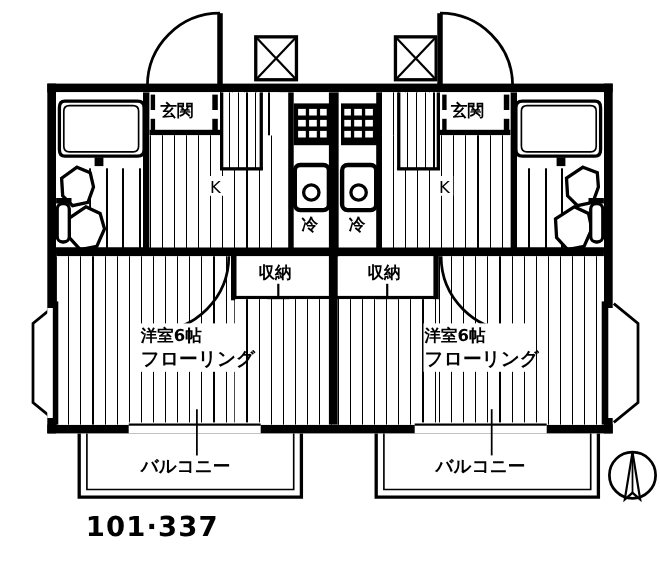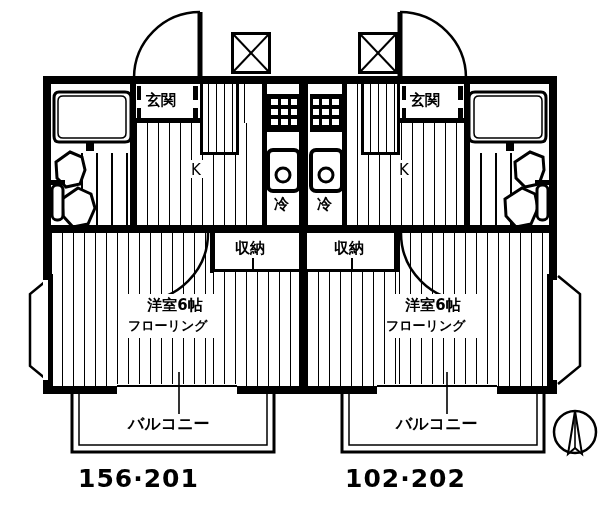--- a/index.html
+++ b/index.html
@@ -25,22 +25,22 @@
       repeating-linear-gradient(0deg,#000 0 2px,transparent 2px 15px);
       background-color:#fff;}
 
   
   .lbl{position:absolute;white-space:nowrap;line-height:1;
        font-family:"DejaVu Sans","Liberation Sans",sans-serif;}
   .lbl-jp{font-size:15px;font-weight:700;letter-spacing:0px;}
   .lbl-k{font-size:15px;font-weight:400;}
   .lbl-unit{font-size:25px;font-weight:700;letter-spacing:1px;}
   .lbl-bal{font-size:16px;font-weight:700;}
-  .lbl-room{font-size:15px;font-weight:700;text-align:center;}
-  .lbl-room2{font-size:13px;font-weight:700;text-align:left;}
+  .lbl-room{font-size:15px;font-weight:700;}
+  .lbl-room2{font-size:17px;font-weight:700;text-align:left;}
   .lbl-rei{font-size:15px;font-weight:700;}
 
   
   .plate{position:absolute;background:#fff;}
 
   svg{display:block;overflow:visible;}
 </style>
 </head>
 <body>
 
@@ -174,21 +174,21 @@
 
   <svg class="abs" style="left:70px;top:392px;" width="206" height="64">
     <path d="M2,2 L2,60 L204,60 L204,2" fill="none" stroke="#000" stroke-width="3"></path>
     <path d="M9,2 L9,53 L197,53 L197,2" fill="none" stroke="#000" stroke-width="1.5"></path>
   </svg>
   <div class="lbl lbl-bal" style="left:128px;top:416px;">バルコニー</div>
   <svg class="abs" style="left:176px;top:372px;" width="6" height="44">
     <line x1="3" y1="0" x2="3" y2="42" stroke="#000" stroke-width="1.6"></line>
   </svg>
 
-  <div class="lbl lbl-unit" style="left:78px;top:466px;">156·201</div>
+  <div class="lbl lbl-unit" style="left:78px;top:466px;">101·337</div>
 
   <div class="wall" style="left:299px;top:84px;width:9px;height:302px;"></div>
 
   <div class="white" style="left:465px;top:84px;width:84px;height:145px;"></div>
 
   <svg class="abs" style="left:467px;top:88px;" width="80" height="62">
     <path d="M8,4 L74,4 Q79,4 79,10 L79,48 Q79,54 74,54 L8,54 Q2,54 2,48 L2,10 Q2,4 8,4 Z" fill="#fff" stroke="#000" stroke-width="3"></path>
     <path d="M12,8 L70,8 Q75,8 75,13 L75,45 Q75,50 70,50 L12,50 Q7,50 7,45 L7,13 Q7,8 12,8 Z" fill="#fff" stroke="#000" stroke-width="1.5"></path>
   </svg>
   <div class="wall" style="left:506px;top:143px;width:8px;height:8px;"></div>
@@ -293,21 +293,20 @@
 
   <svg class="abs" style="left:340px;top:392px;" width="206" height="64">
     <path d="M2,2 L2,60 L204,60 L204,2" fill="none" stroke="#000" stroke-width="3"></path>
     <path d="M9,2 L9,53 L197,53 L197,2" fill="none" stroke="#000" stroke-width="1.5"></path>
   </svg>
   <div class="lbl lbl-bal" style="left:396px;top:416px;">バルコニー</div>
   <svg class="abs" style="left:444px;top:372px;" width="6" height="44">
     <line x1="3" y1="0" x2="3" y2="42" stroke="#000" stroke-width="1.6"></line>
   </svg>
 
-  <div class="lbl lbl-unit" style="left:345px;top:466px;">102·202</div>
 
   <svg class="abs" style="left:552px;top:404px;" width="46" height="56">
     <circle cx="23" cy="28" r="21" fill="#fff" stroke="#000" stroke-width="2.5"></circle>
     <path d="M23,7 L16,50 L23,44 L30,50 Z" fill="#fff" stroke="#000" stroke-width="2"></path>
     <path d="M23,7 L23,44" stroke="#000" stroke-width="1.6"></path>
   </svg>
 
 </div>
 
 </body></html>

